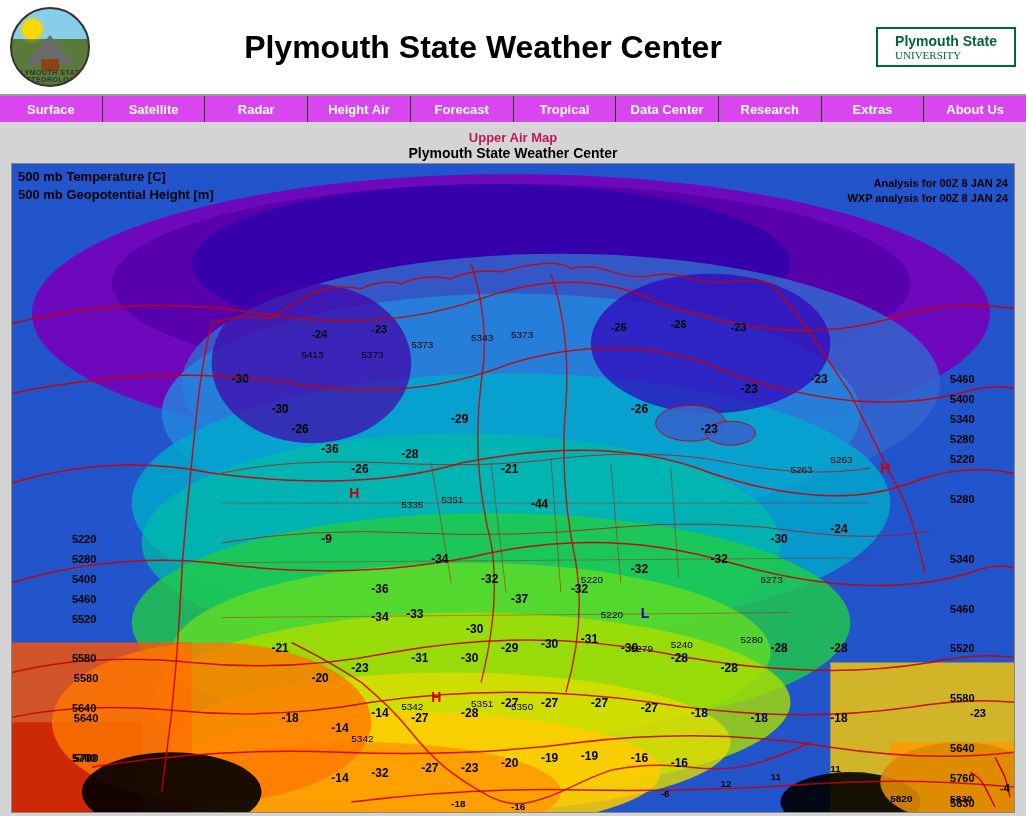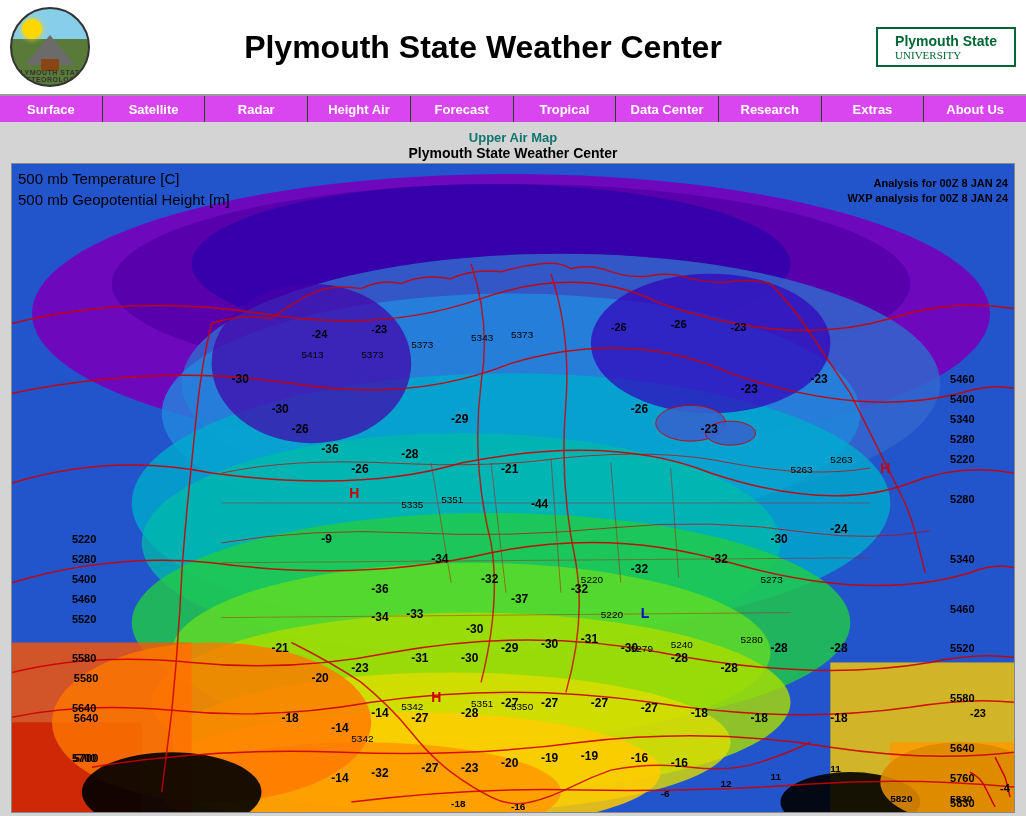--- a/index.html
+++ b/index.html
@@ -134,21 +134,21 @@
       background: #d4d4d4;
       padding: 4px 10px 8px;
     }
     #map-title-area {
       text-align: center;
       padding: 4px 0 2px;
     }
     #map-label {
       font-size: 13px;
       font-weight: bold;
-      color: #0f766e;
+      color: #be185d;
     }
     #map-subtitle {
       font-size: 14px;
       font-weight: bold;
       color: #000;
     }
 
     
     #map-container {
       background: #fff;
@@ -164,22 +164,22 @@
     #weather-map {
       width: 100%;
       height: 100%;
     }
 
     
     #map-top-left {
       position: absolute;
       top: 4px;
       left: 6px;
-      font-size: 15px;
-      font-weight: normal;
+      font-size: 13px;
+      font-weight: bold;
       color: #000;
       line-height: 1.4;
     }
     #map-top-right {
       position: absolute;
       top: 4px;
       right: 6px;
       font-size: 11px;
       font-weight: bold;
       color: #000;

